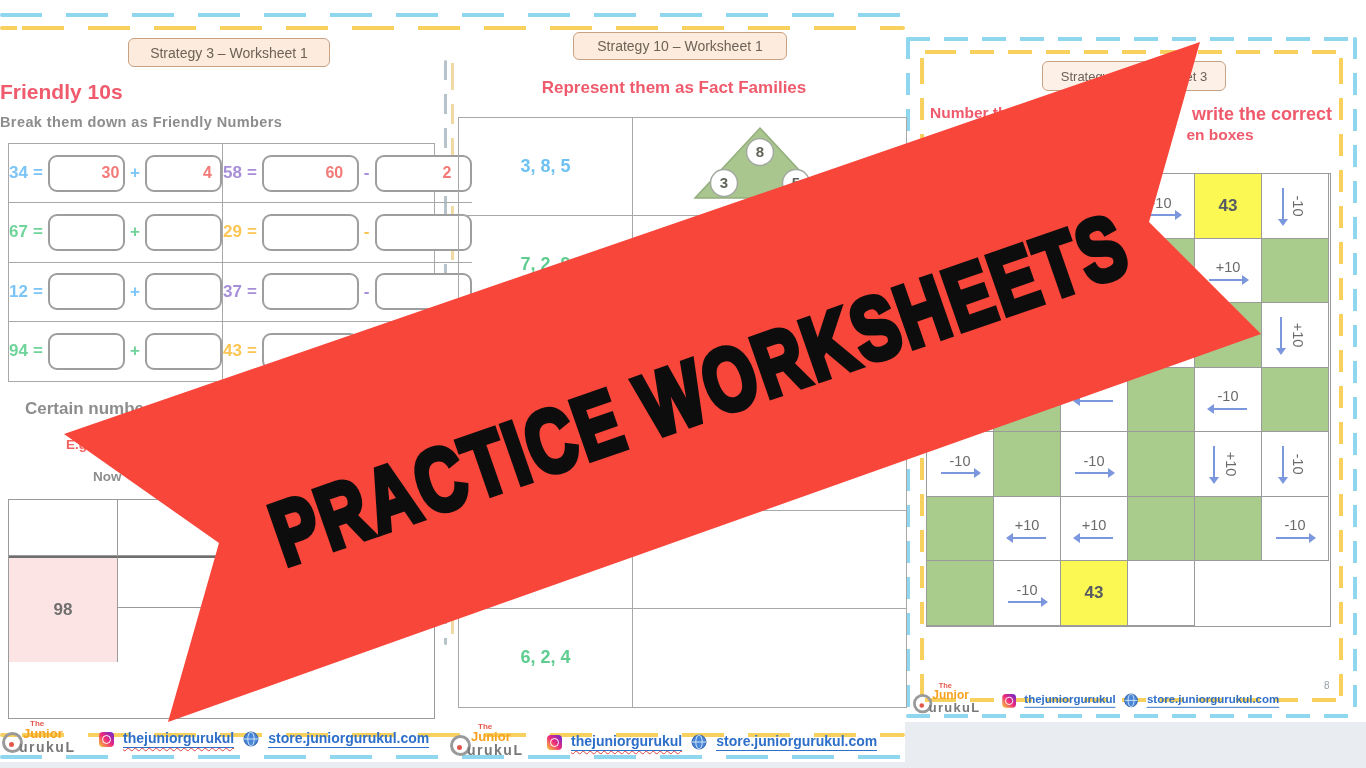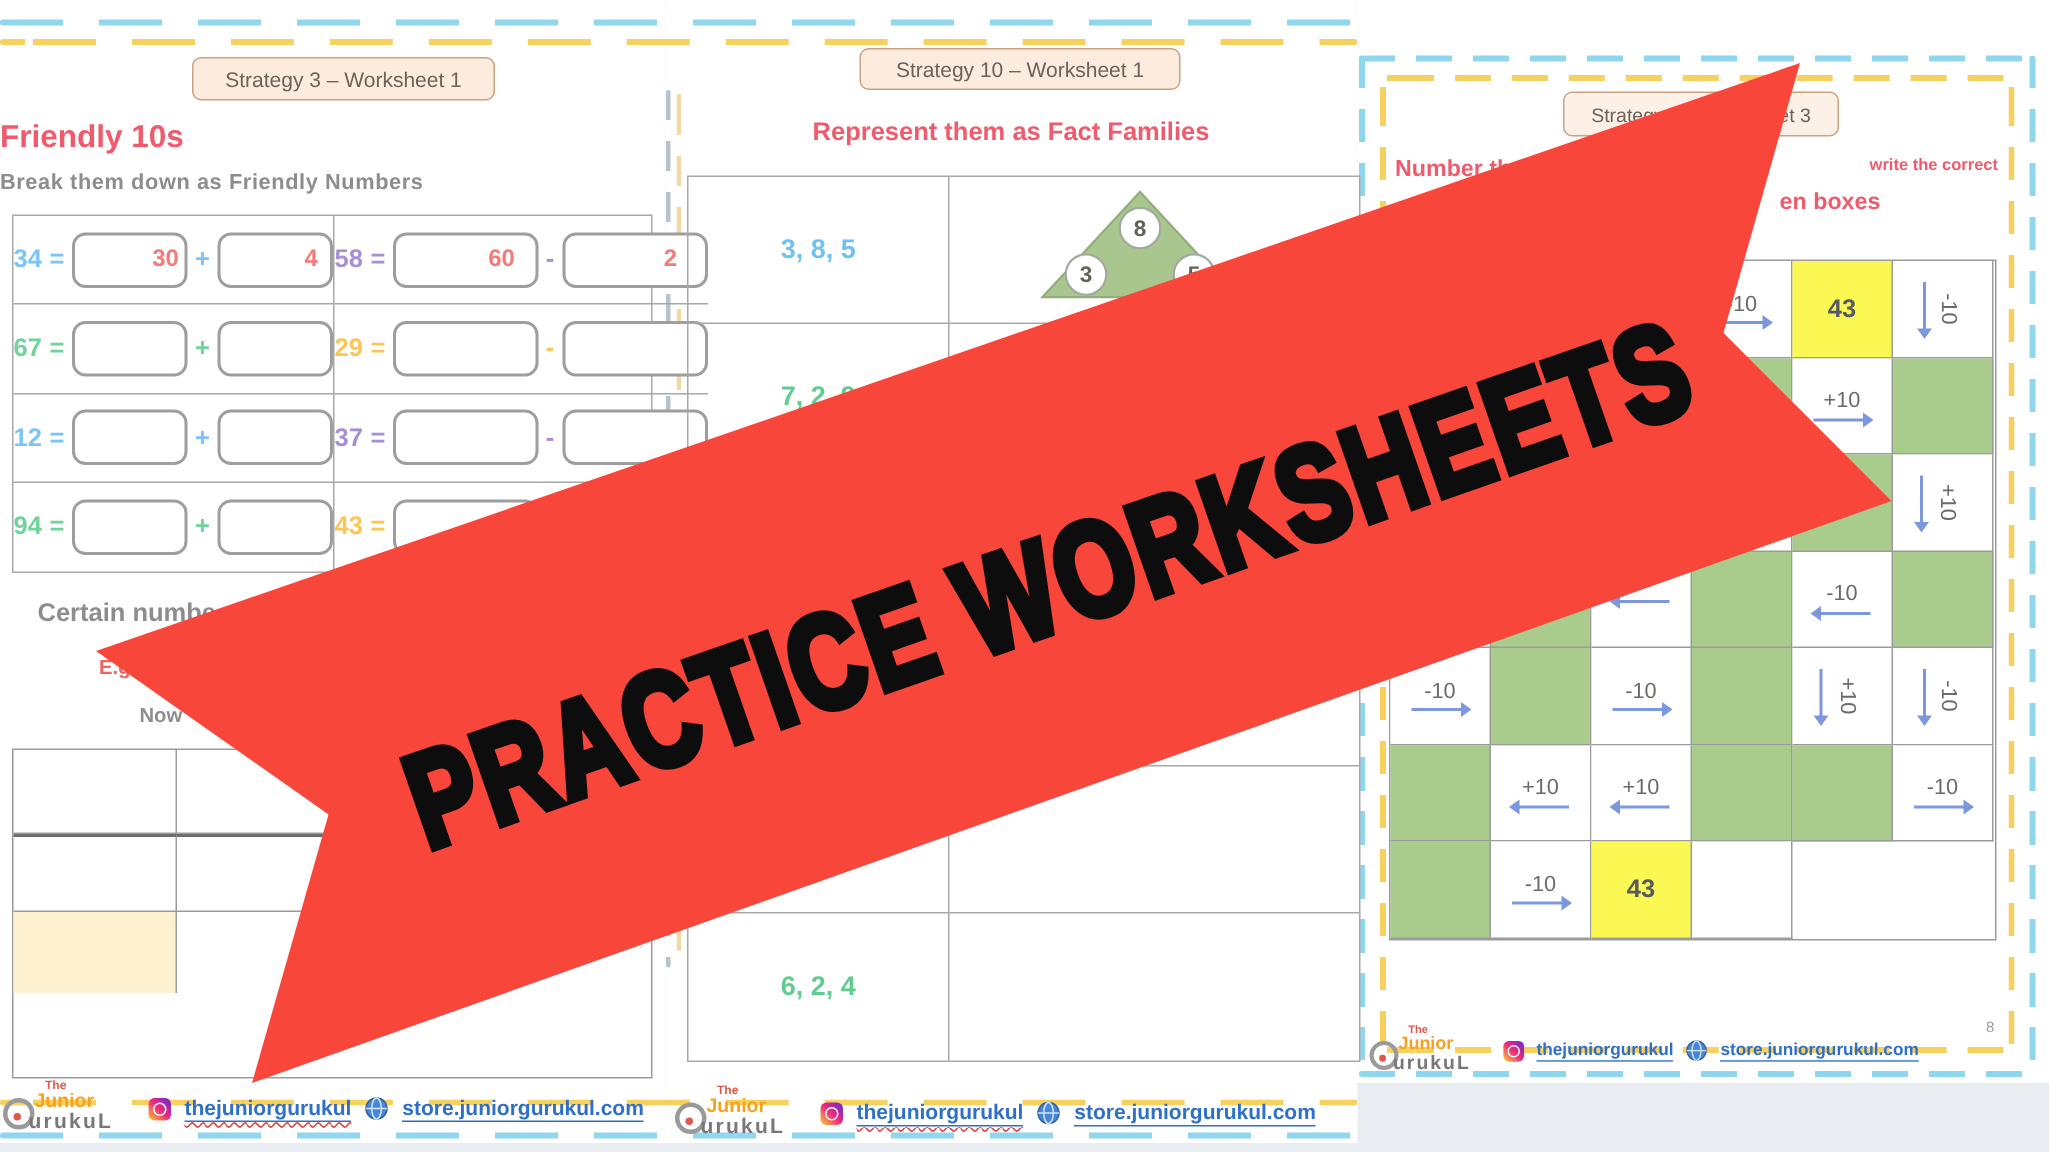--- a/index.html
+++ b/index.html
@@ -165,20 +165,21 @@
 
 <div class="abs graytxt" style="left:25px;top:399px;font-size:17px;z-index:2;">Certain numbe</div>
 <div class="abs" style="left:66px;top:437px;font-size:13.5px;font-weight:bold;color:#f26360;z-index:2;">E.g</div>
 <div class="abs graytxt" style="left:93px;top:469px;font-size:13.5px;z-index:2;">Now</div>
 
 <div class="bt">
   <div></div>
   <div class="noR"></div>
   <div></div>
   <div class="noR"></div>
+  <div class="lbl thick noB" style="background:#fce4e4;">98</div>
   <div class="thick"></div>
   <div class="thick"></div>
   <div class="thick noR"></div>
   <div class="noB"></div>
   <div class="noB" style="background:#fdf1d0;"></div>
   <div class="noB noR"></div>
 </div>
 
 <div class="badge" style="left:573px;top:32px;width:212px;height:26px;">Strategy 10 – Worksheet 1</div>
 <div class="abs pink" style="left:443px;top:78px;width:462px;text-align:center;font-size:17px;z-index:2;">Represent them as Fact Families</div>
@@ -203,21 +204,21 @@
   <circle cx="77" cy="30" r="13.5" fill="#ffffff" stroke="#a3a99f" stroke-width="1.5"></circle>
   <circle cx="41" cy="61" r="13.5" fill="#ffffff" stroke="#a3a99f" stroke-width="1.5"></circle>
   <circle cx="113" cy="61" r="13.5" fill="#ffffff" stroke="#a3a99f" stroke-width="1.5"></circle>
   <text x="77" y="35" text-anchor="middle" font-size="15" font-weight="bold" fill="#5f6458">8</text>
   <text x="41" y="66" text-anchor="middle" font-size="15" font-weight="bold" fill="#5f6458">3</text>
   <text x="113" y="66" text-anchor="middle" font-size="15" font-weight="bold" fill="#5f6458">5</text>
 </svg>
 
 <div class="badge" style="left:1042px;top:61px;width:182px;height:28px;font-size:13px;background:#fdf0e6;">Strategy 2 – Worksheet 3</div>
 <div class="abs pink" style="left:930px;top:104px;font-size:15.5px;z-index:2;">Number th</div>
-<div class="abs pink" style="left:1150px;top:104px;width:182px;text-align:right;font-size:11px;z-index:2;">write the correct</div>
+<div class="abs pink" style="left:1150px;top:104px;width:182px;text-align:right;font-size:18px;z-index:2;">write the correct</div>
 <div class="abs pink" style="left:1165px;top:126px;width:110px;text-align:center;font-size:15.5px;z-index:2;">en boxes</div>
 
 <div class="ngrid">
     <div class="gcell g"></div>
     <div class="gcell w"></div>
     <div class="gcell g"></div>
     <div class="gcell w hcell">
       <span class="hlbl">-10</span>
       <span class="harr ar"></span>
     </div>

